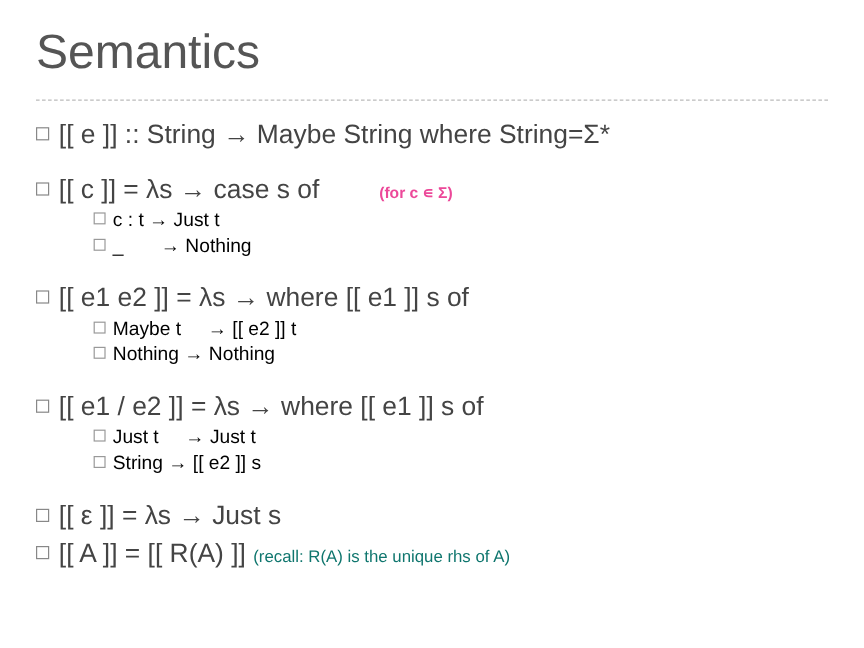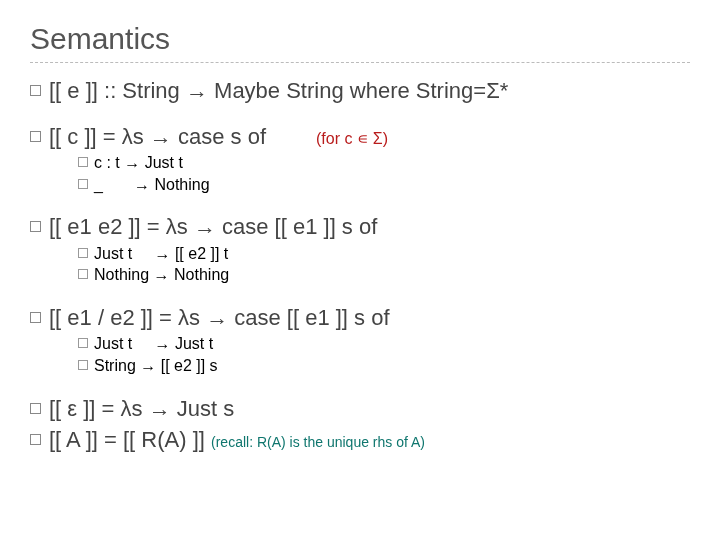--- a/index.html
+++ b/index.html
@@ -11,24 +11,24 @@
     font-family: Arial, Helvetica, sans-serif;
     color: #444;
   }
   .slide {
     padding: 22px 30px 0 30px;
     box-sizing: border-box;
     width: 720px;
     height: 540px;
   }
   .title {
-    font-size: 30px;
+    font-size: 40px;
     color: #555;
     font-weight: 400;
-    margin-bottom: 6px;
+    margin-bottom: 16px;
   }
   .hr {
     border: none;
     border-top: 1.5px dashed #bbb;
     margin: 0 0 14px 0;
   }
   .block {
     margin-bottom: 18px;
   }
   .line-main {
@@ -57,23 +57,24 @@
     display: inline-block;
     width: 10px;
     height: 10px;
     border: 1.5px solid #999;
     position: relative;
     top: -1px;
     margin-right: 6px;
     box-sizing: border-box;
   }
   .aside {
-    color: #b91c1c;
-    font-size: 16px;
+    color: #ec4899;
+    font-size: 13px;
     margin-left: 50px;
+    font-weight: bold;
   }
 </style>
 </head>
 <body>
 
 <div class="slide">
 
   <div class="title">Semantics</div>
   <hr class="hr">
 
@@ -90,33 +91,33 @@
     <div class="sub">
       <span class="bullet-small"></span><span>c : t → Just t</span>
     </div>
     <div class="sub">
       <span class="bullet-small"></span><span style="white-space:pre">_       → Nothing</span>
     </div>
   </div>
 
   <div class="block">
     <div class="line-main">
-      <span class="bullet"></span><span>[[ e1 e2 ]] = λs → case  [[ e1 ]] s   of</span>
+      <span class="bullet"></span><span>[[ e1 e2 ]] = λs → where  [[ e1 ]] s   of</span>
     </div>
     <div class="sub">
-      <span class="bullet-small"></span><span style="white-space:pre">Just t     → [[ e2 ]] t</span>
+      <span class="bullet-small"></span><span style="white-space:pre">Maybe t     → [[ e2 ]] t</span>
     </div>
     <div class="sub">
       <span class="bullet-small"></span><span>Nothing → Nothing</span>
     </div>
   </div>
 
   <div class="block">
     <div class="line-main">
-      <span class="bullet"></span><span>[[ e1 / e2 ]] = λs → case   [[ e1 ]] s   of</span>
+      <span class="bullet"></span><span>[[ e1 / e2 ]] = λs → where   [[ e1 ]] s   of</span>
     </div>
     <div class="sub">
       <span class="bullet-small"></span><span style="white-space:pre">Just t     → Just t</span>
     </div>
     <div class="sub">
       <span class="bullet-small"></span><span>String → [[ e2 ]] s</span>
     </div>
   </div>
 
   <div class="block" style="margin-bottom:4px">

